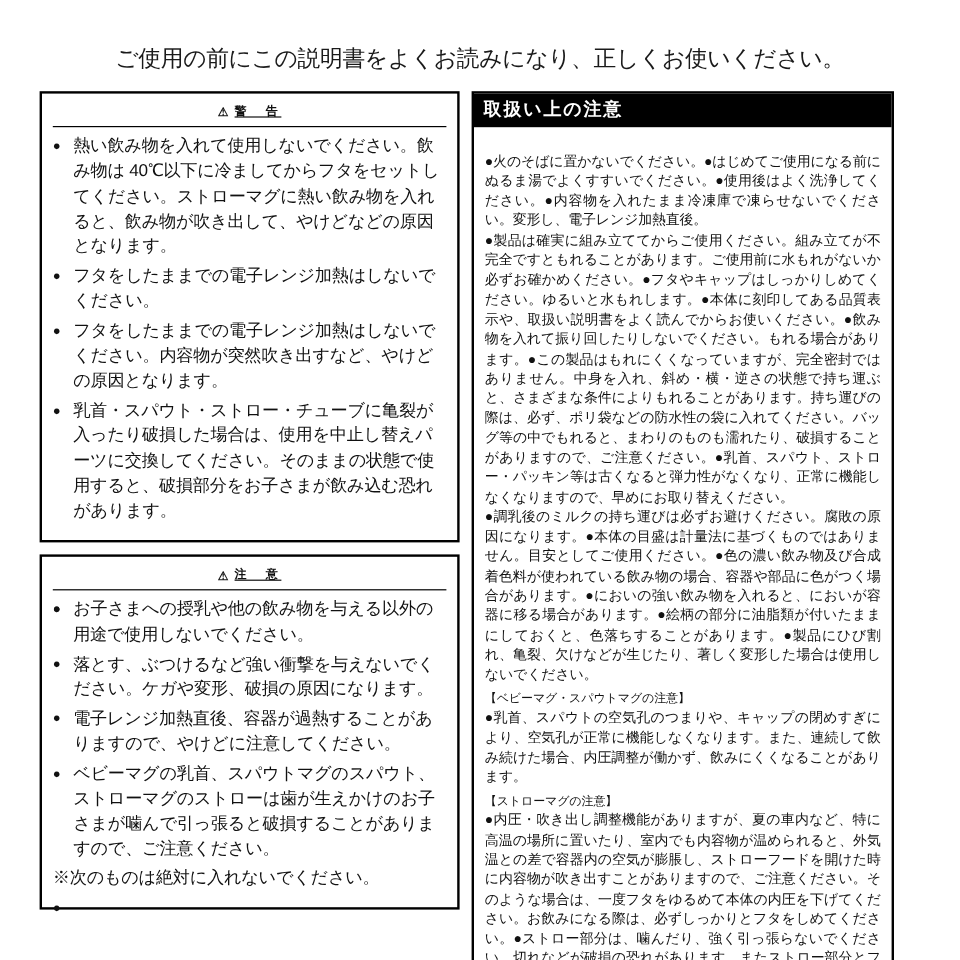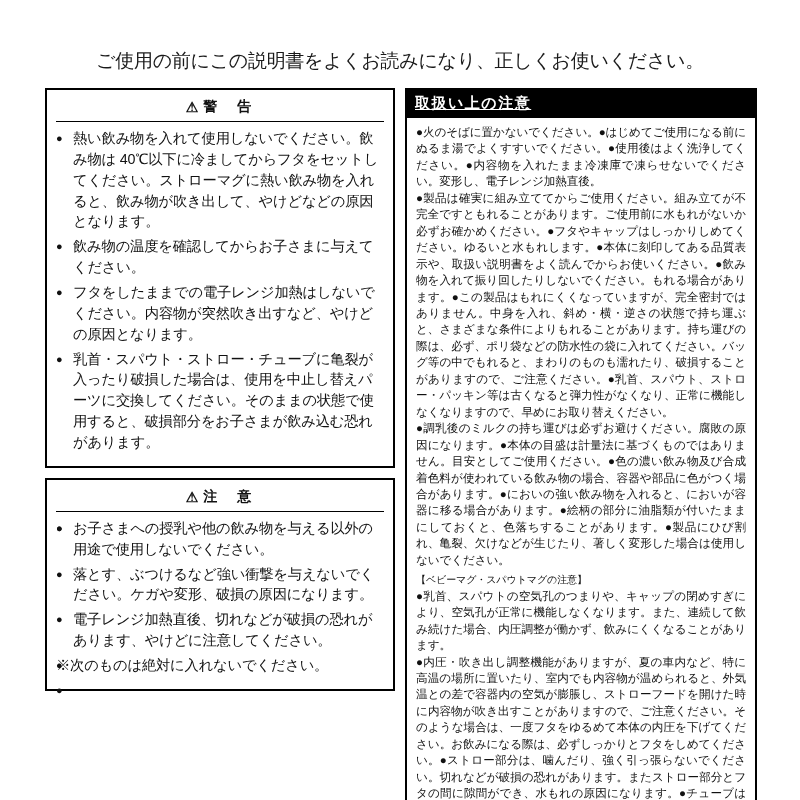--- a/index.html
+++ b/index.html
@@ -9,21 +9,21 @@
     height: 800px;
     background: #ffffff;
     font-family: "Liberation Sans", sans-serif;
     color: #111111;
     overflow: hidden;
   }
   #page {
     position: relative;
     width: 800px;
     height: 800px;
-    padding: 12px;
+    padding: 0;
   }
   .headline {
     text-align: center;
     font-size: 19px;
     letter-spacing: -0.3px;
     padding: 36px 0 14px 0;
     color: #1a1a1a;
     white-space: nowrap;
   }
   .columns {
@@ -38,23 +38,24 @@
   .panel {
     border: 2px solid #000;
     background: #fff;
     padding: 7px 9px 9px 9px;
   }
   .panel + .panel { margin-top: 10px; }
 
   .panel-title {
     text-align: center;
     font-weight: bold;
-    font-size: 14px;
+    font-size: 10px;
     letter-spacing: 3px;
     padding: 1px 0 5px 0;
+    text-decoration: underline;
   }
   .panel-title .tri {
     display: inline-block;
     vertical-align: -1px;
     margin-right: 5px;
     letter-spacing: 0;
   }
   .divider {
     border-top: 1px solid #000;
     margin: 0 0 6px 0;
@@ -80,22 +81,21 @@
   ul.bullets > li.tight { margin-bottom: 4px; }
 
   
   .rtitle {
     background: #000;
     color: #fff;
     font-weight: bold;
     font-size: 15px;
     letter-spacing: 1.5px;
     padding: 4px 8px 5px 8px;
-    margin: -7px -9px 6px -9px;
-    text-decoration: underline;
+    margin: -7px -9px 21px -9px;
   }
   .rbody {
     font-size: 11.6px;
     line-height: 1.42;
     text-align: justify;
     letter-spacing: -0.1px;
   }
   .rbody b { font-weight: normal; }
   .sec-head {
     font-size: 10px;
@@ -116,37 +116,37 @@
 
     <div class="col-left">
 
       <div class="panel">
         <div class="panel-title">
           <span class="tri">⚠</span><span>警　告</span>
         </div>
         <div class="divider"></div>
         <ul class="bullets">
           <li><span class="mk">●</span><span>熱い飲み物を入れて使用しないでください。飲み物は 40℃以下に冷ましてからフタをセットしてください。ストローマグに熱い飲み物を入れると、飲み物が吹き出して、やけどなどの原因となります。</span></li>
-          <li><span class="mk">●</span><span>飲み物の温度を確認してからお子さまに与えてください。</span></li>
+          <li><span class="mk">●</span><span>フタをしたままでの電子レンジ加熱はしないでください。</span></li>
           <li><span class="mk">●</span><span>フタをしたままでの電子レンジ加熱はしないでください。内容物が突然吹き出すなど、やけどの原因となります。</span></li>
           <li><span class="mk">●</span><span>乳首・スパウト・ストロー・チューブに亀裂が入ったり破損した場合は、使用を中止し替えパーツに交換してください。そのままの状態で使用すると、破損部分をお子さまが飲み込む恐れがあります。</span></li>
         </ul>
       </div>
 
       <div class="panel">
         <div class="panel-title">
           <span class="tri">⚠</span><span>注　意</span>
         </div>
         <div class="divider"></div>
         <ul class="bullets">
           <li><span class="mk">●</span></li>
           <li><span class="mk">●</span><span>お子さまへの授乳や他の飲み物を与える以外の用途で使用しないでください。</span></li>
           <li><span class="mk">●</span><span>落とす、ぶつけるなど強い衝撃を与えないでください。ケガや変形、破損の原因になります。</span></li>
-          <li><span class="mk">●</span><span>電子レンジ加熱直後、切れなどが破損の恐れがあります、やけどに注意してください。</span></li>
-          <li><span class="mk">●</span></li>
+          <li><span class="mk">●</span><span>電子レンジ加熱直後、容器が過熱することがありますので、やけどに注意してください。</span></li>
+          <li><span class="mk">●</span><span>ベビーマグの乳首、スパウトマグのスパウト、ストローマグのストローは歯が生えかけのお子さまが噛んで引っ張ると破損することがありますので、ご注意ください。</span></li>
           <li class="note tight"><span>※次のものは絶対に入れないでください。</span></li>
           <li class="tight">
               <span class="mk">●</span>
             </li>
 
         </ul>
       </div>
 
     </div>
 
@@ -154,19 +154,20 @@
       <div class="panel">
         <div class="rtitle">取扱い上の注意</div>
         <div class="rbody">
           <p>●火のそばに置かないでください。●はじめてご使用になる前にぬるま湯でよくすすいでください。●使用後はよく洗浄してください。●内容物を入れたまま冷凍庫で凍らせないでください。変形し、電子レンジ加熱直後。</p>
           <p>●製品は確実に組み立ててからご使用ください。組み立てが不完全ですともれることがあります。ご使用前に水もれがないか必ずお確かめください。●フタやキャップはしっかりしめてください。ゆるいと水もれします。●本体に刻印してある品質表示や、取扱い説明書をよく読んでからお使いください。●飲み物を入れて振り回したりしないでください。もれる場合があります。●<b>この製品はもれにくくなっていますが、完全密封ではありません。中身を入れ、斜め・横・逆さの状態で持ち運ぶと、さまざまな条件によりもれることがあります。持ち運びの際は、必ず、ポリ袋などの防水性の袋に入れてください。</b>バッグ等の中でもれると、まわりのものも濡れたり、破損することがありますので、ご注意ください。●乳首、スパウト、ストロー・パッキン等は古くなると弾力性がなくなり、正常に機能しなくなりますので、早めにお取り替えください。</p>
           <p>●調乳後のミルクの持ち運びは必ずお避けください。腐敗の原因になります。●本体の目盛は計量法に基づくものではありません。目安としてご使用ください。●色の濃い飲み物及び合成着色料が使われている飲み物の場合、容器や部品に色がつく場合があります。●においの強い飲み物を入れると、においが容器に移る場合があります。●絵柄の部分に油脂類が付いたままにしておくと、色落ちすることがあります。●製品にひび割れ、亀裂、欠けなどが生じたり、著しく変形した場合は使用しないでください。</p>
 
           <div class="sec-head">【ベビーマグ・スパウトマグの注意】</div>
           <p>●乳首、スパウトの空気孔のつまりや、キャップの閉めすぎにより、空気孔が正常に機能しなくなります。また、連続して飲み続けた場合、内圧調整が働かず、飲みにくくなることがあります。</p>
 
+          <div class="sec-head">【ストローマグの注意】</div>
           <p>●内圧・吹き出し調整機能がありますが、夏の車内など、特に高温の場所に置いたり、室内でも内容物が温められると、<b>外気温との差で容器内の空気が膨脹し、ストローフードを開けた時に内容物が吹き出すことがありますので、ご注意ください。そのような場合は、一度フタをゆるめて本体の内圧を下げてください。</b>お飲みになる際は、必ずしっかりとフタをしめてください。●ストロー部分は、噛んだり、強く引っ張らないでください。切れなどが破損の恐れがあります。またストロー部分とフタの間に隙間ができ、水もれの原因になります。●チューブは正しくセットしてください。最後まで差し込まれていないと、うまく飲み物が吸い上がらず、お子さまが飲みにくくなりますのでご確認ください。●プッシュボタンを押してもストローフードは少ししか開きませんので、その後、手で後方まで開けてください。飲み物の吹き出しを抑える2段階の開閉キャップです。</p>
         </div>
       </div>
     </div>
 
   </div>
 </div>
 
 </body></html>

